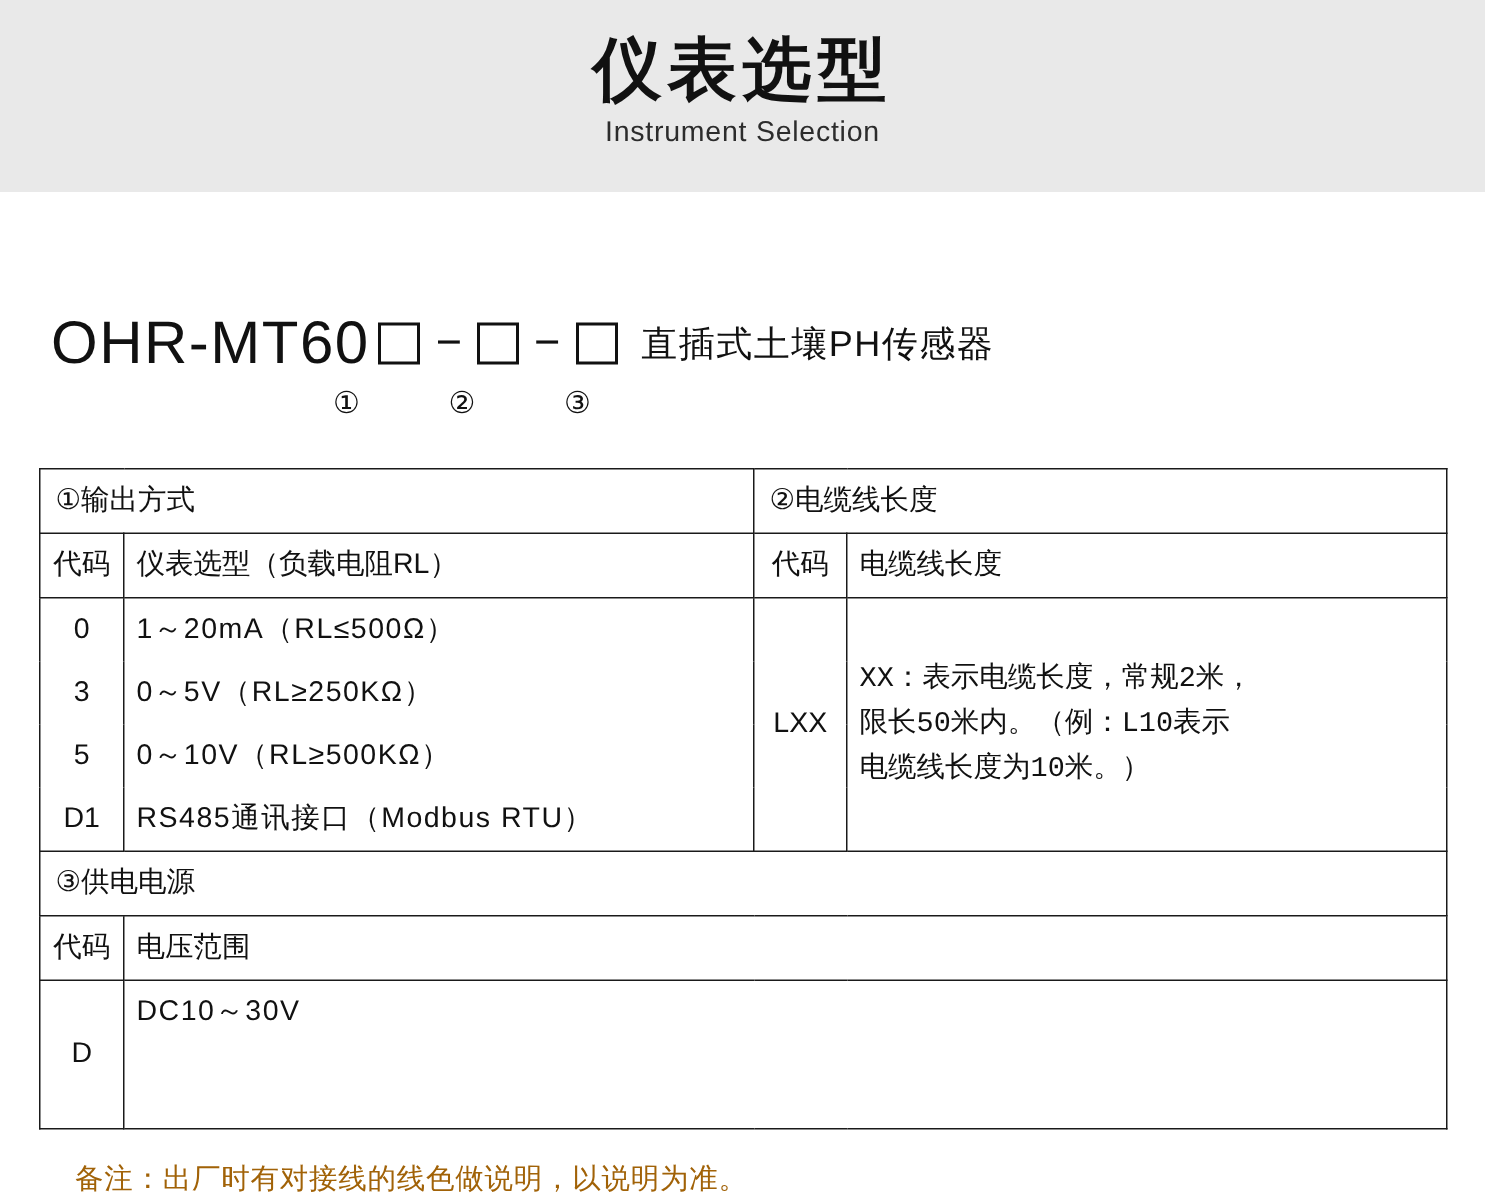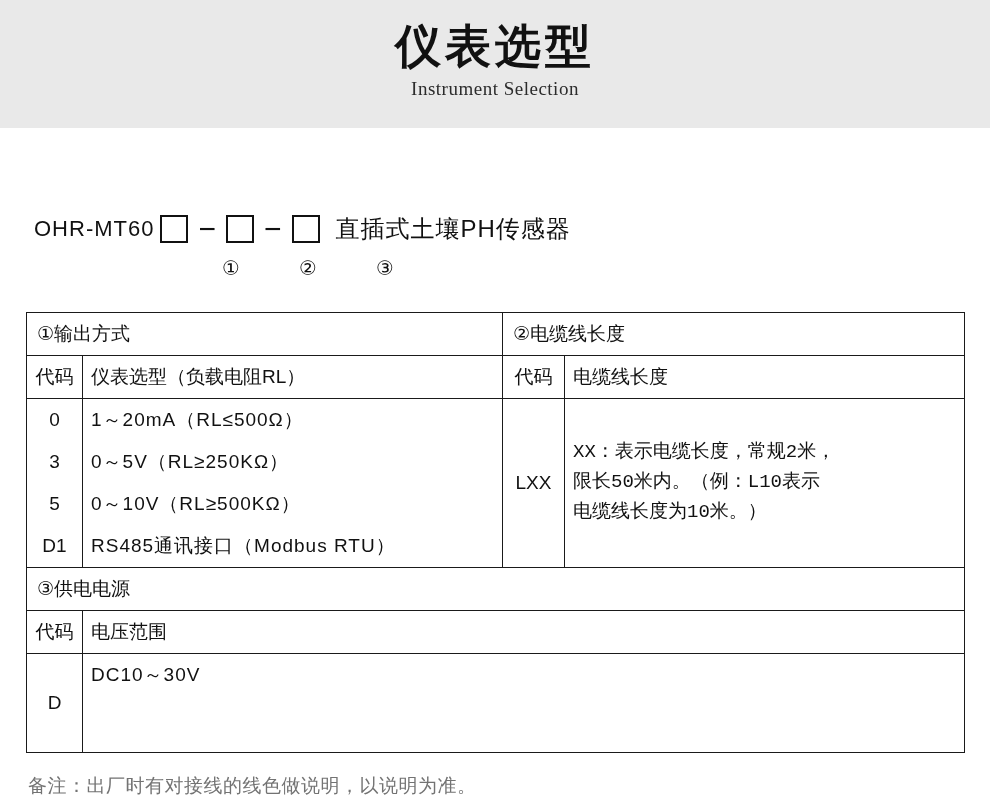--- a/index.html
+++ b/index.html
@@ -37,37 +37,36 @@
     font-weight: bold;
     letter-spacing: 4px;
     color: #111111;
     line-height: 56px;
   }
   .banner-subtitle {
     font-size: 19px;
     color: #2c2c2c;
     letter-spacing: 0.5px;
     margin-top: 4px;
-    font-family: Liberation Serif, serif;
   }
 
   
   .model-area {
     margin-top: 78px;
     padding-left: 34px;
     position: relative;
     height: 92px;
   }
   .model-line {
     display: flex;
     align-items: center;
     height: 46px;
   }
   .model-prefix {
-    font-size: 22px;
+    font-size: 40px;
     letter-spacing: 1px;
     color: #111;
     font-family: "Liberation Sans", "DejaVu Sans", sans-serif;
   }
   .slot-box {
     display: inline-block;
     width: 28px;
     height: 28px;
     border: 2px solid #111;
     margin: 0 6px;
@@ -138,23 +137,23 @@
   .cell-multiline {
     line-height: 34px;
     padding-top: 4px !important;
     font-family: Liberation Mono, monospace;
   }
   .blank-tall { height: 86px; }
 
   
   .note {
     margin-top: 20px;
-    padding-left: 28px;
+    padding-left: 50px;
     font-size: 19px;
-    color: #737373;
+    color: #a16207;
     letter-spacing: 0.5px;
   }
 </style>
 </head>
 <body>
 
 <div class="page">
 
   <div class="banner">
     <div class="banner-title">仪表选型</div>

